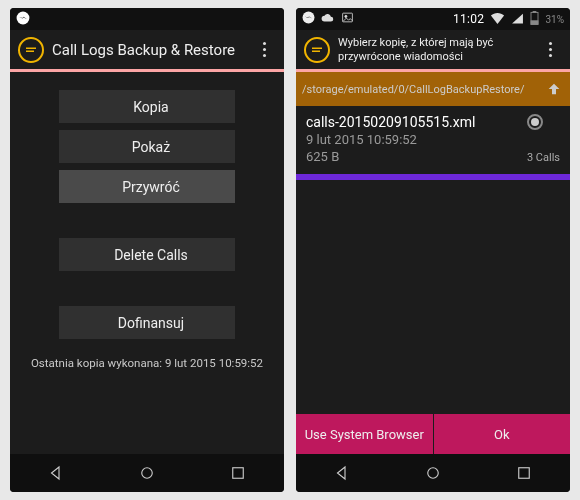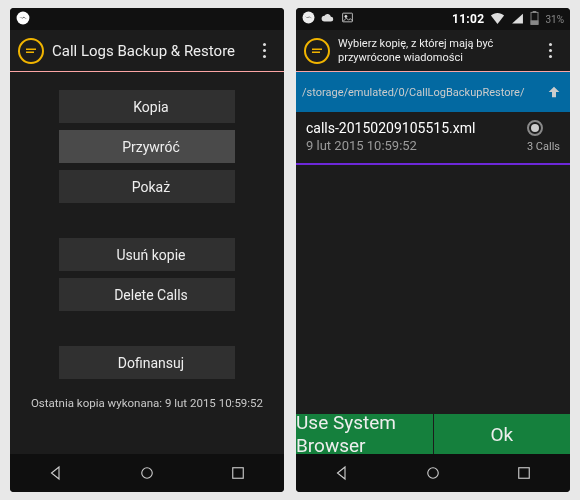--- a/index.html
+++ b/index.html
@@ -34,29 +34,29 @@
     padding: 0 6px;
     font-size: 12px;
     color: #bbb;
     justify-content: space-between;
   }
   .status-left, .status-right {
     display: flex;
     align-items: center;
     gap: 6px;
   }
-  .status-right .clock { color: #fff; font-weight: 700; letter-spacing: .3px; }
+  .status-right .clock { color: #fff; font-weight: 400; letter-spacing: .3px; }
   
   .app-bar {
     height: 42px;
     display: flex;
     align-items: center;
     padding: 0 8px;
     gap: 8px;
-    border-bottom: 1px solid #fca5a5;
+    border-bottom: 3px solid #fca5a5;
   }
   .app-bar .title {
     flex: 1;
     font-size: 15px;
     color: #eee;
     white-space: nowrap;
     overflow: hidden;
     text-overflow: ellipsis;
   }
   .app-bar .title.small { font-size: 11px; line-height: 1.25; white-space: normal; }
@@ -113,39 +113,39 @@
   .nav-bar {
     height: 38px;
     background: #0f0f0f;
     display: flex;
     align-items: center;
     justify-content: space-around;
   }
   .nav-icon { width: 20px; height: 20px; display:flex; align-items:center; justify-content:center; }
   
   .path-bar {
-    height: 40px;
-    background: #0369a1;
+    height: 34px;
+    background: #a16207;
     display: flex;
     align-items: center;
     padding: 0 6px;
     font-size: 11px;
     color: #ccc;
     justify-content: space-between;
   }
   .path-bar .up {
     width: 20px; height: 20px;
     display:flex; align-items:center; justify-content:center;
     cursor: pointer;
   }
   .file-row {
     padding: 8px 10px 10px;
     display: flex;
     justify-content: space-between;
-    border-bottom: 2px solid #6d28d9;
+    border-bottom: 6px solid #6d28d9;
   }
   .file-left { display:flex; flex-direction:column; gap:2px; }
   .file-name { font-size: 14px; color: #fff; }
   .file-meta { font-size: 13px; color: #9a9a9a; }
   .file-right {
     display:flex; flex-direction:column; align-items:flex-start; justify-content:space-between;
   }
   .radio {
     width: 16px; height: 16px; border-radius: 50%;
     border: 2px solid #888;
@@ -154,23 +154,23 @@
   .radio.selected::after {
     content:""; width:8px; height:8px; border-radius:50%; background:#ccc;
   }
   .call-count { font-size: 11px; color: #aaa; margin-top: 4px; }
   .bottom-actions {
     display: flex;
     height: 40px;
   }
   .bottom-actions .action {
     flex: 1;
-    background: #15803d;
+    background: #be185d;
     display:flex; align-items:center; justify-content:center;
-    font-size: 19px;
+    font-size: 13px;
     color: #eee;
     cursor: pointer;
   }
   .bottom-actions .action:first-child { margin-right: 1px; }
   .flex-fill { flex: 1; }
   .batt { font-size: 10px; color: #888; }
 </style>
 </head>
 <body>
 
@@ -192,24 +192,23 @@
       </div>
     <div class="title">Call Logs Backup &amp; Restore</div>
     <div class="overflow">
       <div class="dot"></div>
         <div class="dot"></div>
         <div class="dot"></div>
     </div>
   </div>
   <div class="content">
     <div class="btn">Kopia</div>
+    <div class="btn">Pokaż</div>
     <div class="btn active">Przywróć</div>
-    <div class="btn">Pokaż</div>
     <div class="btn-gap"></div>
-    <div class="btn">Usuń kopie</div>
     <div class="btn">Delete Calls</div>
     <div class="btn-gap"></div>
     <div class="btn">Dofinansuj</div>
     <div class="last-backup">Ostatnia kopia wykonana: 9 lut 2015 10:59:52</div>
   </div>
   <div class="nav-bar">
     <div class="nav-icon">
       <svg width="18" height="18" viewBox="0 0 24 24" fill="none" stroke="#ccc" stroke-width="1.5">
           <path d="M16 4 L6 12 L16 20 Z" fill="none"></path>
         </svg>
@@ -290,20 +289,21 @@
       <svg width="16" height="16" viewBox="0 0 24 24" fill="#ccc">
           <path d="M12 4 L20 12 L15 12 L15 20 L9 20 L9 12 L4 12 Z"></path>
         </svg>
     </span>
   </div>
 
   <div class="file-row">
     <div class="file-left">
       <div class="file-name">calls-20150209105515.xml</div>
       <div class="file-meta">9 lut 2015 10:59:52</div>
+      <div class="file-meta">625 B</div>
     </div>
     <div class="file-right">
       <div class="radio selected"></div>
       <div class="call-count">3 Calls</div>
     </div>
   </div>
 
   <div class="flex-fill"></div>
 
   <div class="bottom-actions">

